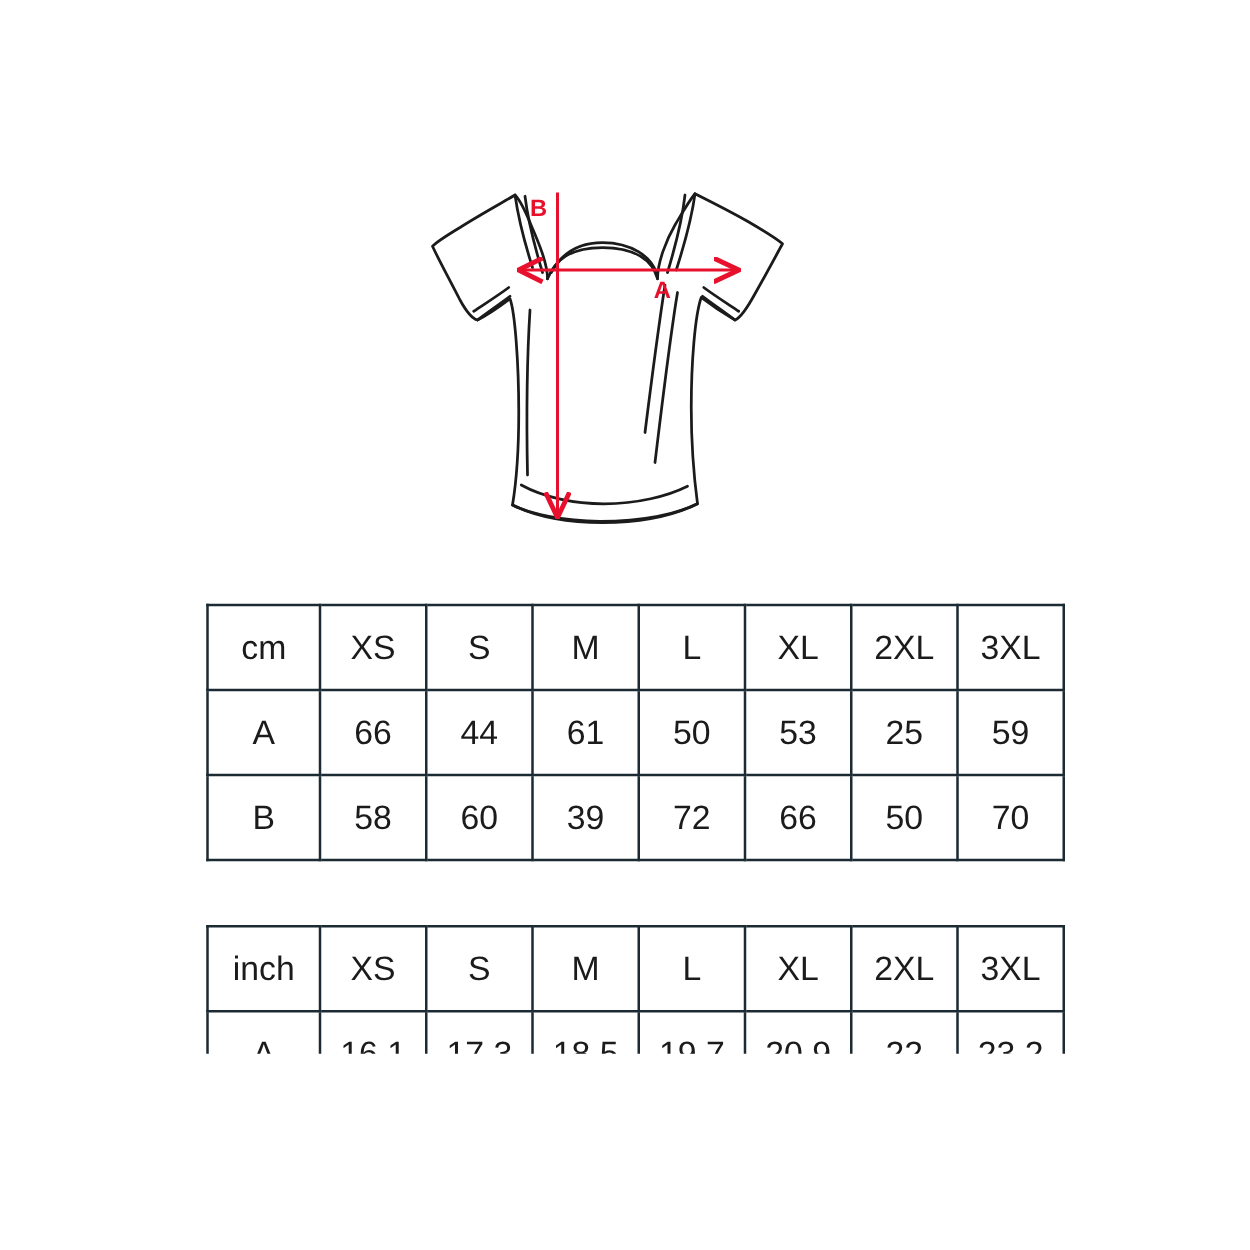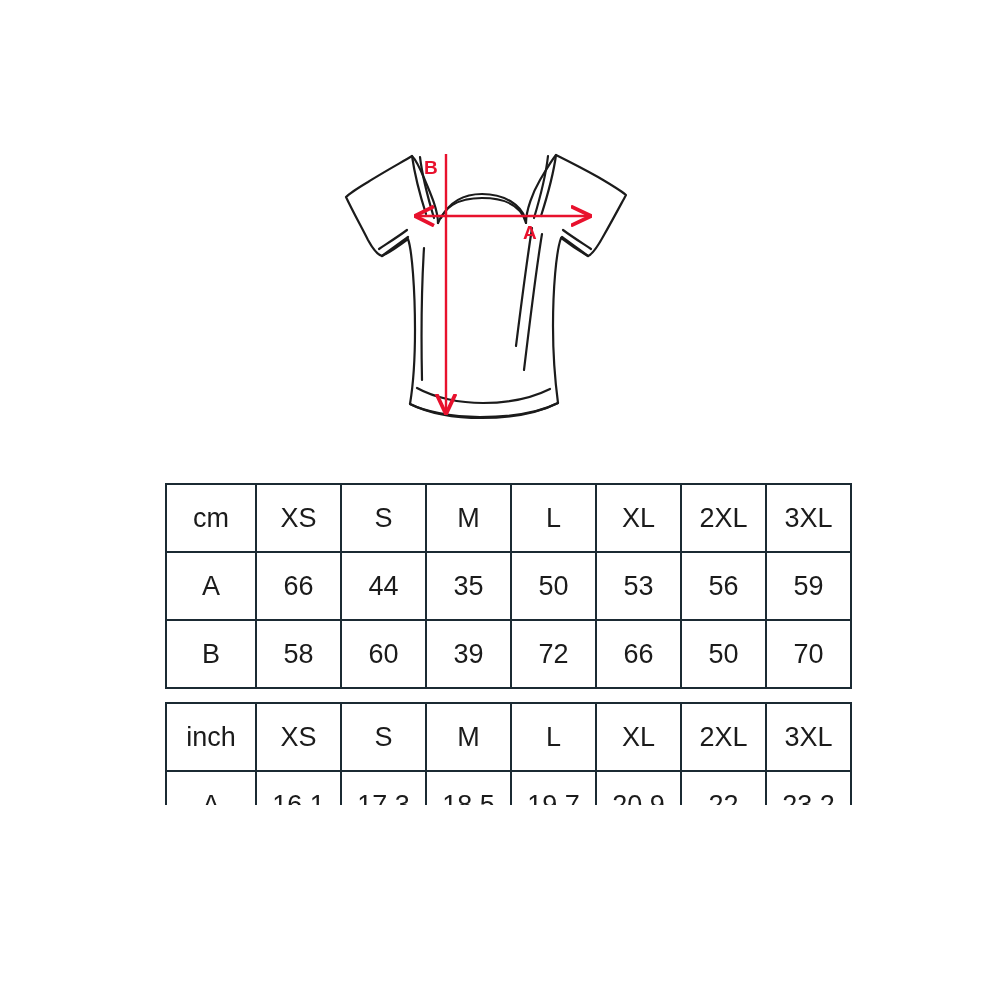--- a/index.html
+++ b/index.html
@@ -70,21 +70,21 @@
     width: 673px;
   }
   #table-inch td { height: 66px; }
   #table-inch td.col-unit { width: 88px; }
   #table-inch td.col-size { width: 83px; }
 
   
   #inch-clip {
     position: absolute;
     left: 0;
-    top: 702px;
+    top: 740px;
     width: 908px;
     height: 103px;
     overflow: hidden;
   }
   #inch-clip .size-table {
     left: 165px;
     top: 0;
   }
   .unit-cell { font-size: 26px; }
 </style>
@@ -172,24 +172,24 @@
       <td class="col-size">M</td>
       <td class="col-size">L</td>
       <td class="col-size">XL</td>
       <td class="col-size">2XL</td>
       <td class="col-size">3XL</td>
     </tr>
     <tr>
       <td class="col-unit">A</td>
       <td class="col-size">66</td>
       <td class="col-size">44</td>
-      <td class="col-size">35</td>
+      <td class="col-size">61</td>
       <td class="col-size">50</td>
       <td class="col-size">53</td>
-      <td class="col-size">56</td>
+      <td class="col-size">25</td>
       <td class="col-size">59</td>
     </tr>
     <tr>
       <td class="col-unit">B</td>
       <td class="col-size">58</td>
       <td class="col-size">60</td>
       <td class="col-size">39</td>
       <td class="col-size">72</td>
       <td class="col-size">66</td>
       <td class="col-size">50</td>

